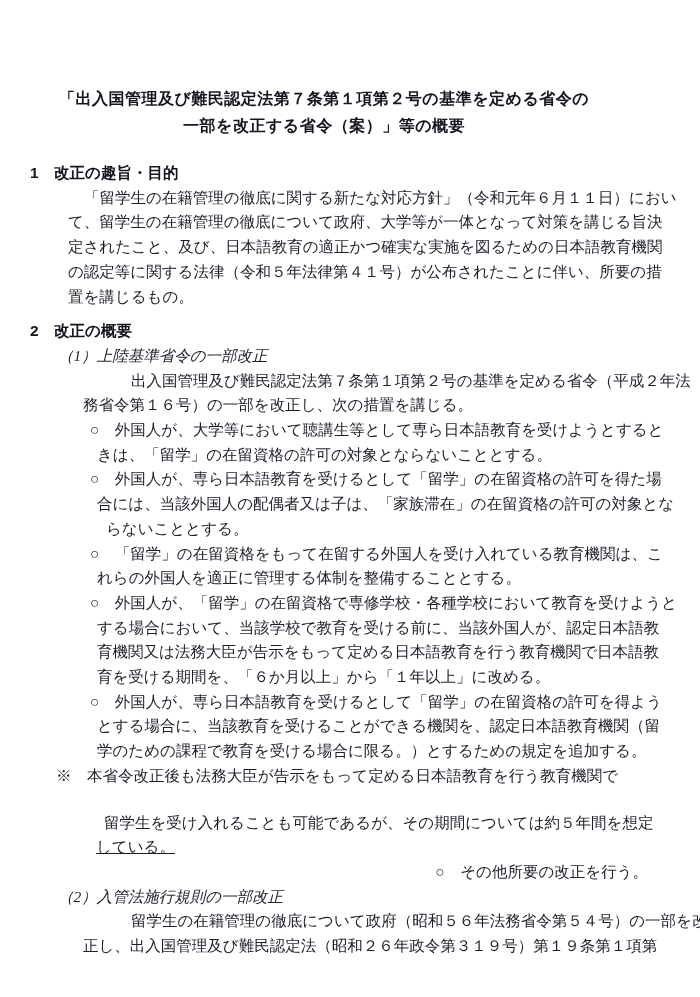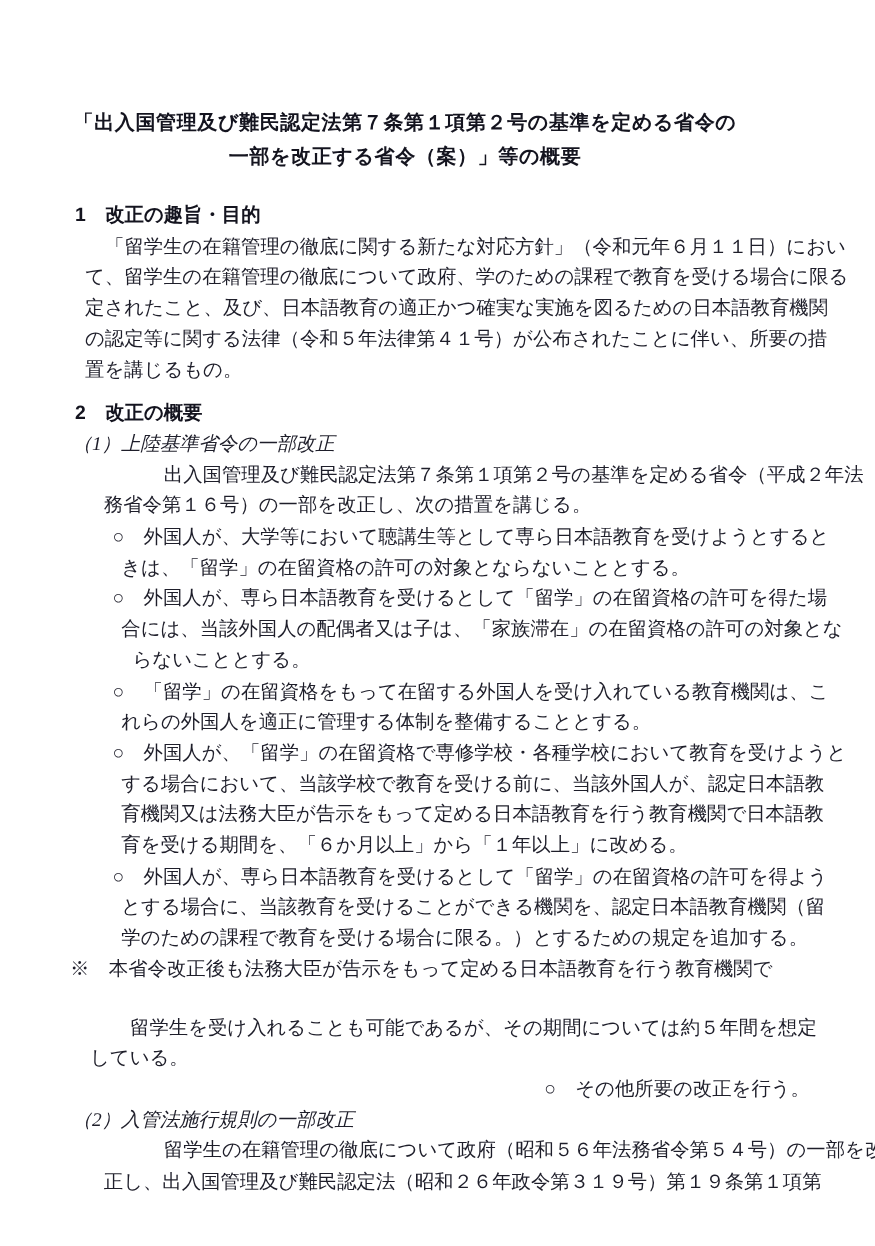--- a/index.html
+++ b/index.html
@@ -24,47 +24,47 @@
     line-height: 27px;
     letter-spacing: 0.5px;
     color: var(--heading, #14141f);
   }
   .body-lines { margin-top: 22px; }
   .bline { line-height: 24.7px; white-space: pre; }
   .heading {
     font-family: "Liberation Sans", "DejaVu Sans", sans-serif;
     font-weight: bold;
     color: var(--heading, #14141f);
-    padding-left: 60px;
+    padding-left: 30px;
   }
   .gap      { margin-top: 10px; }
   .p-first  { padding-left: 84px; }
   .p-wrap   { padding-left: 68px; }
   .paren    { padding-left: 58px; font-style: italic; }
   .p2-first { padding-left: 99px; margin-left: 32px; }
   .p2-wrap  { padding-left: 83px; }
   .bullet   { padding-left: 90px; text-align: right; }
   .b-wrap   { padding-left: 97px; }
   .b-wrap2  { padding-left: 106px; }
   .note     { padding-left: 56px; }
   .n-wrap   { padding-left: 104px; margin-top: 22px; }
-  .n-wrap2  { padding-left: 72px; }
+  .n-wrap2  { padding-left: 96px; text-decoration: underline; }
 </style>
 </head>
 <body>
 
 <div class="page">
   <div class="title-block">
     <div class="title-line">「出入国管理及び難民認定法第７条第１項第２号の基準を定める省令の</div>
     <div class="title-line">一部を改正する省令（案）」等の概要</div>
   </div>
   <div class="body-lines" id="body-lines">
       <div class="bline heading">1　改正の趣旨・目的</div>
       <div class="bline p-first">「留学生の在籍管理の徹底に関する新たな対応方針」（令和元年６月１１日）におい</div>
-      <div class="bline p-wrap">て、留学生の在籍管理の徹底について政府、学のための課程で教育を受ける場合に限る</div>
+      <div class="bline p-wrap">て、留学生の在籍管理の徹底について政府、大学等が一体となって対策を講じる旨決</div>
       <div class="bline p-wrap">定されたこと、及び、日本語教育の適正かつ確実な実施を図るための日本語教育機関</div>
       <div class="bline p-wrap">の認定等に関する法律（令和５年法律第４１号）が公布されたことに伴い、所要の措</div>
       <div class="bline p-wrap">置を講じるもの。</div>
       <div class="bline heading gap">2　改正の概要</div>
       <div class="bline paren">（1）上陸基準省令の一部改正</div>
       <div class="bline p2-first">出入国管理及び難民認定法第７条第１項第２号の基準を定める省令（平成２年法</div>
       <div class="bline p2-wrap">務省令第１６号）の一部を改正し、次の措置を講じる。</div>
       <div class="bline bullet">○　外国人が、大学等において聴講生等として専ら日本語教育を受けようとすると</div>
       <div class="bline b-wrap">きは、「留学」の在留資格の許可の対象とならないこととする。</div>
       <div class="bline bullet">○　外国人が、専ら日本語教育を受けるとして「留学」の在留資格の許可を得た場</div>

